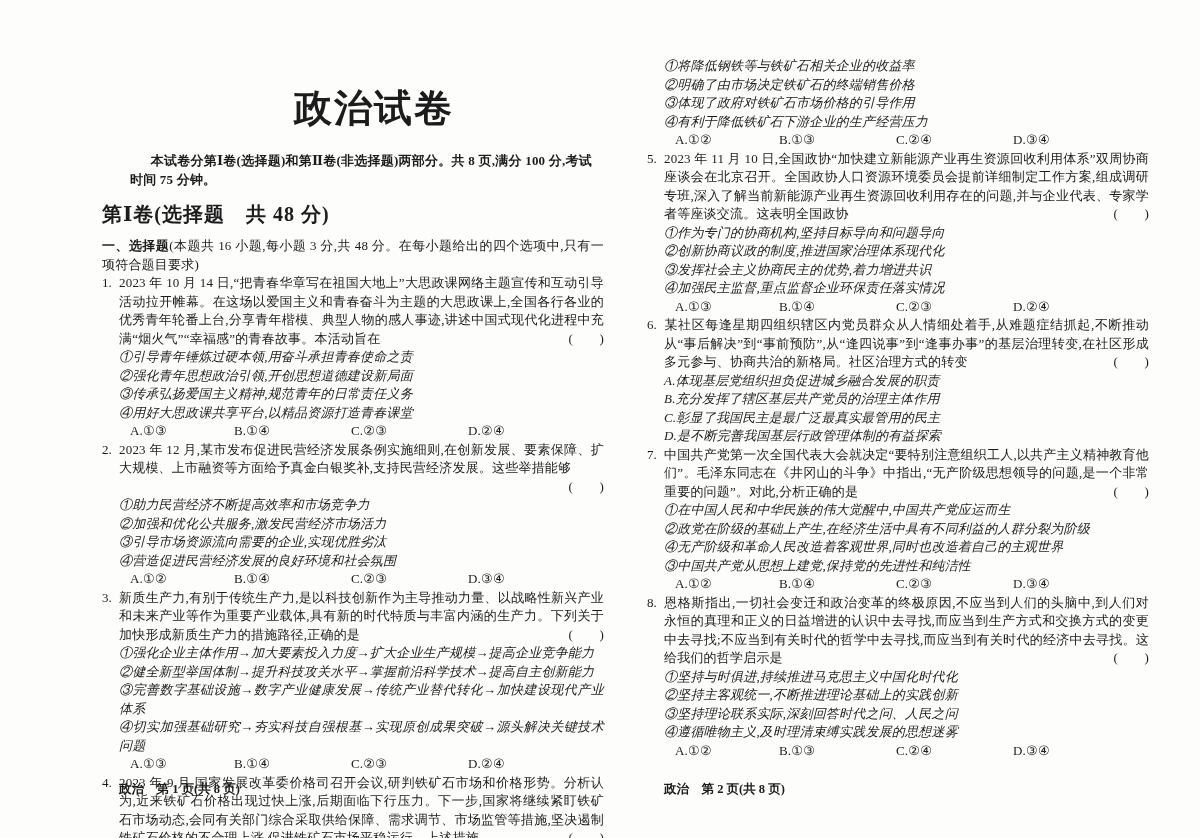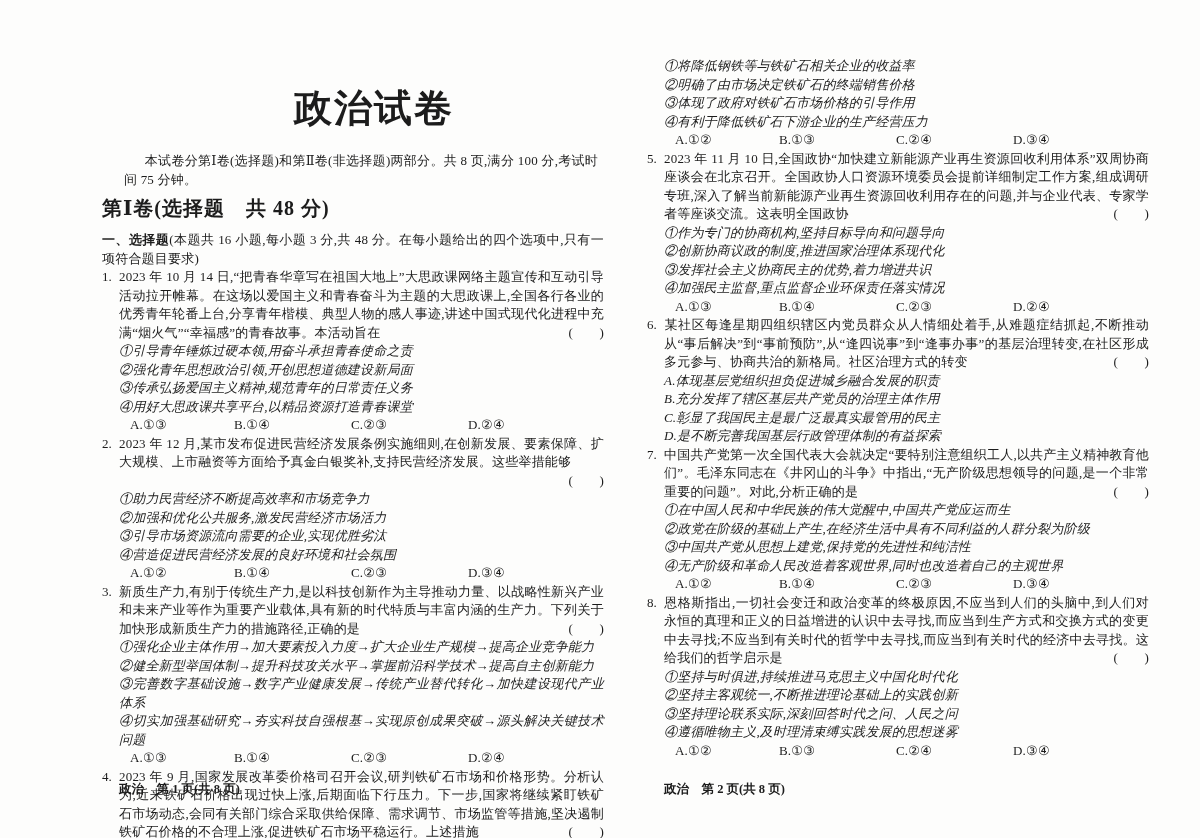--- a/index.html
+++ b/index.html
@@ -24,21 +24,21 @@
   #page2 { left: 647px; top: 57px; }
   .title {
     font-family: "Liberation Sans", "DejaVu Sans", sans-serif;
     text-align: center;
     font-size: 38px;
     font-weight: bold;
     line-height: 40px;
     letter-spacing: 2px;
     margin: 0 0 24px 42px;
   }
-  .notice { font-weight: normal; padding-left: 16px; text-indent: 1.6em; margin: 6px; }
+  .notice { font-weight: bold; padding-left: 16px; text-indent: 1.6em; margin: 12px; }
   .section-heading {
     text-align: left;
     font-size: 20px;
     font-weight: bold;
     line-height: 26px;
     letter-spacing: 1px;
     margin: 6px 0 10px 0;
   }
   .directions { margin: 0; }
   .directions .lead { font-weight: bold; }
@@ -159,22 +159,22 @@
     <div class="opt">A.体现基层党组织担负促进城乡融合发展的职责</div>
     <div class="opt">B.充分发挥了辖区基层共产党员的治理主体作用</div>
     <div class="opt">C.彰显了我国民主是最广泛最真实最管用的民主</div>
     <div class="opt">D.是不断完善我国基层行政管理体制的有益探索</div>
   </div>
 
   <div class="question">
     <div class="stem"><span class="qnum">7.</span><span>中国共产党第一次全国代表大会就决定“要特别注意组织工人,以共产主义精神教育他们”。毛泽东同志在《井冈山的斗争》中指出,“无产阶级思想领导的问题,是一个非常重要的问题”。对此,分析正确的是</span><span class="paren">(　　)</span></div>
     <div class="opt">①在中国人民和中华民族的伟大觉醒中,中国共产党应运而生</div>
     <div class="opt">②政党在阶级的基础上产生,在经济生活中具有不同利益的人群分裂为阶级</div>
+    <div class="opt">④无产阶级和革命人民改造着客观世界,同时也改造着自己的主观世界</div>
     <div class="opt">③中国共产党从思想上建党,保持党的先进性和纯洁性</div>
-    <div class="opt">④无产阶级和革命人民改造着客观世界,同时也改造着自己的主观世界</div>
     <div class="choices">
       <span class="c1">A.①②</span>
       <span class="c2">B.①④</span>
       <span class="c3">C.②③</span>
       <span class="c4">D.③④</span>
     </div>
   </div>
 
   <div class="question">
     <div class="stem"><span class="qnum">8.</span><span>恩格斯指出,一切社会变迁和政治变革的终极原因,不应当到人们的头脑中,到人们对永恒的真理和正义的日益增进的认识中去寻找,而应当到生产方式和交换方式的变更中去寻找;不应当到有关时代的哲学中去寻找,而应当到有关时代的经济中去寻找。这给我们的哲学启示是</span><span class="paren">(　　)</span></div>

